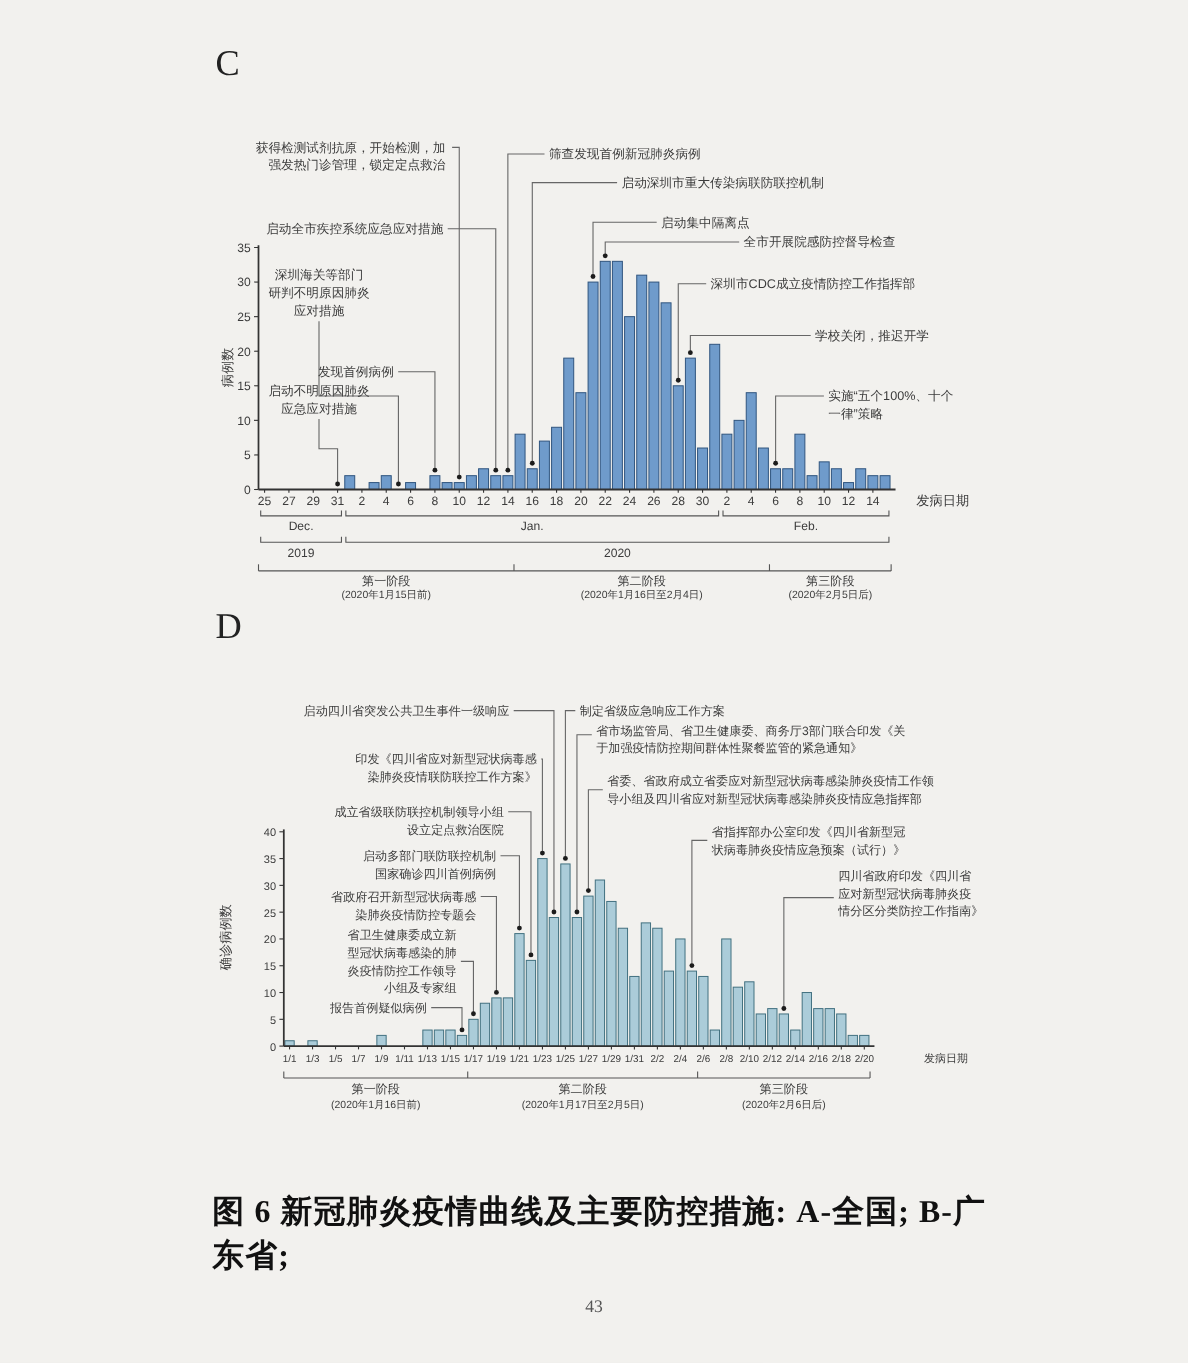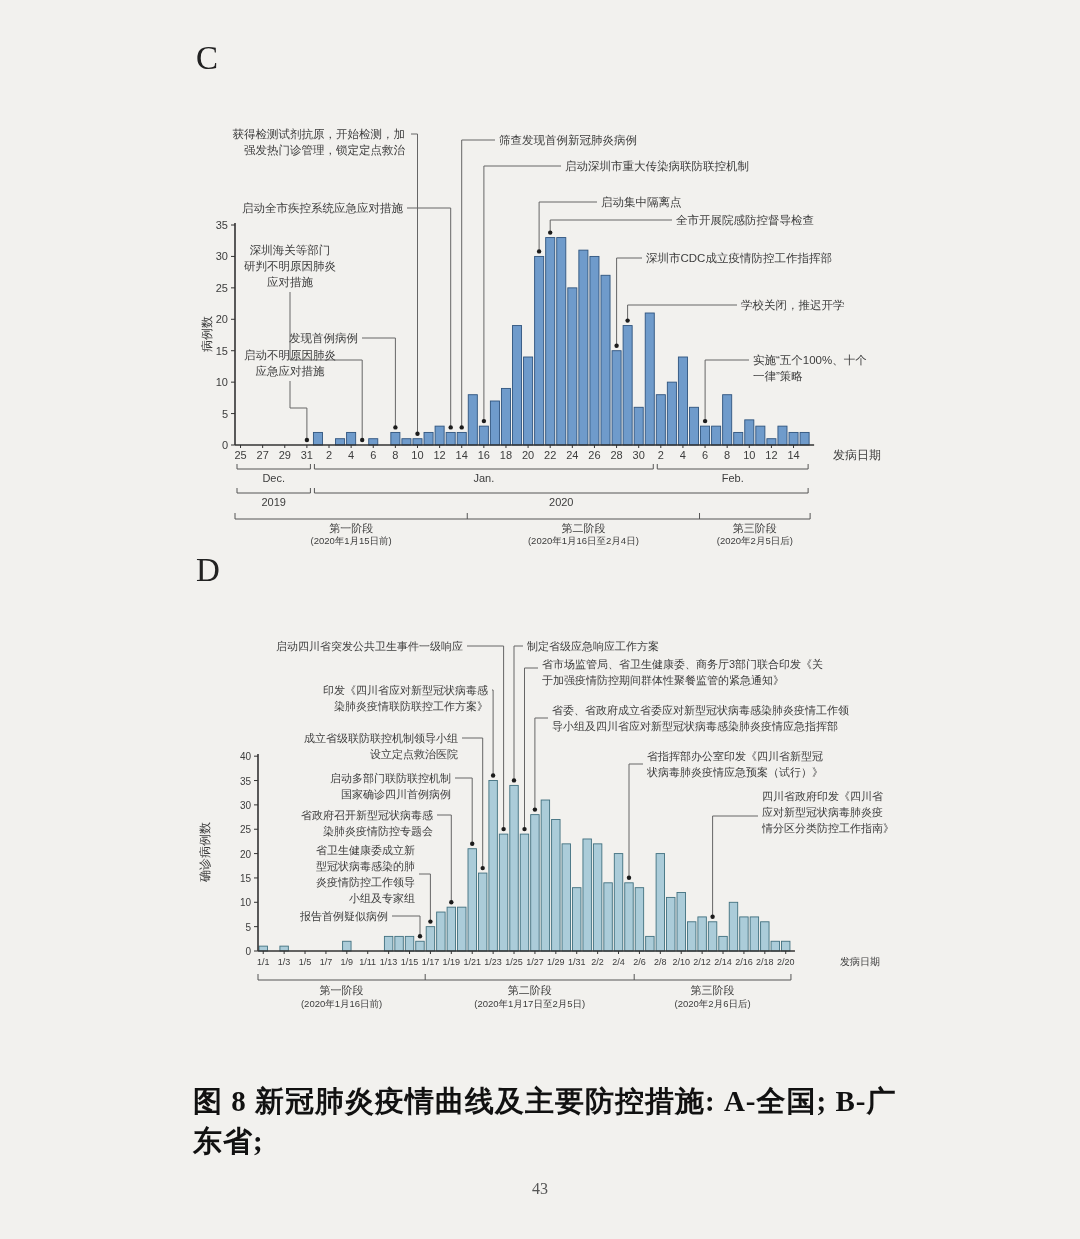--- a/index.html
+++ b/index.html
@@ -435,15 +435,15 @@
       </g>
       <g>
         <path d="M563,206 L517.6,206 L517.6,306.8" fill="none" stroke="#666" stroke-width="1"></path>
         <circle cx="517.6" cy="306.8" r="2.2" fill="#1c1c1c"></circle>
         <text x="567" y="190" font-size="11" text-anchor="start">四川省政府印发《四川省</text>
         <text x="567" y="206" font-size="11" text-anchor="start">应对新型冠状病毒肺炎疫</text>
         <text x="567" y="222" font-size="11" text-anchor="start">情分区分类防控工作指南》</text>
       </g>
     </svg>
 
-  <div class="caption" id="cap1">图 8 新冠肺炎疫情曲线及主要防控措施: A-全国; B-广东省;</div>
+  <div class="caption" id="cap1">图 6 新冠肺炎疫情曲线及主要防控措施: A-全国; B-广东省;</div>
   <div class="pageno">43</div>
 </div>
 
 </body></html>

